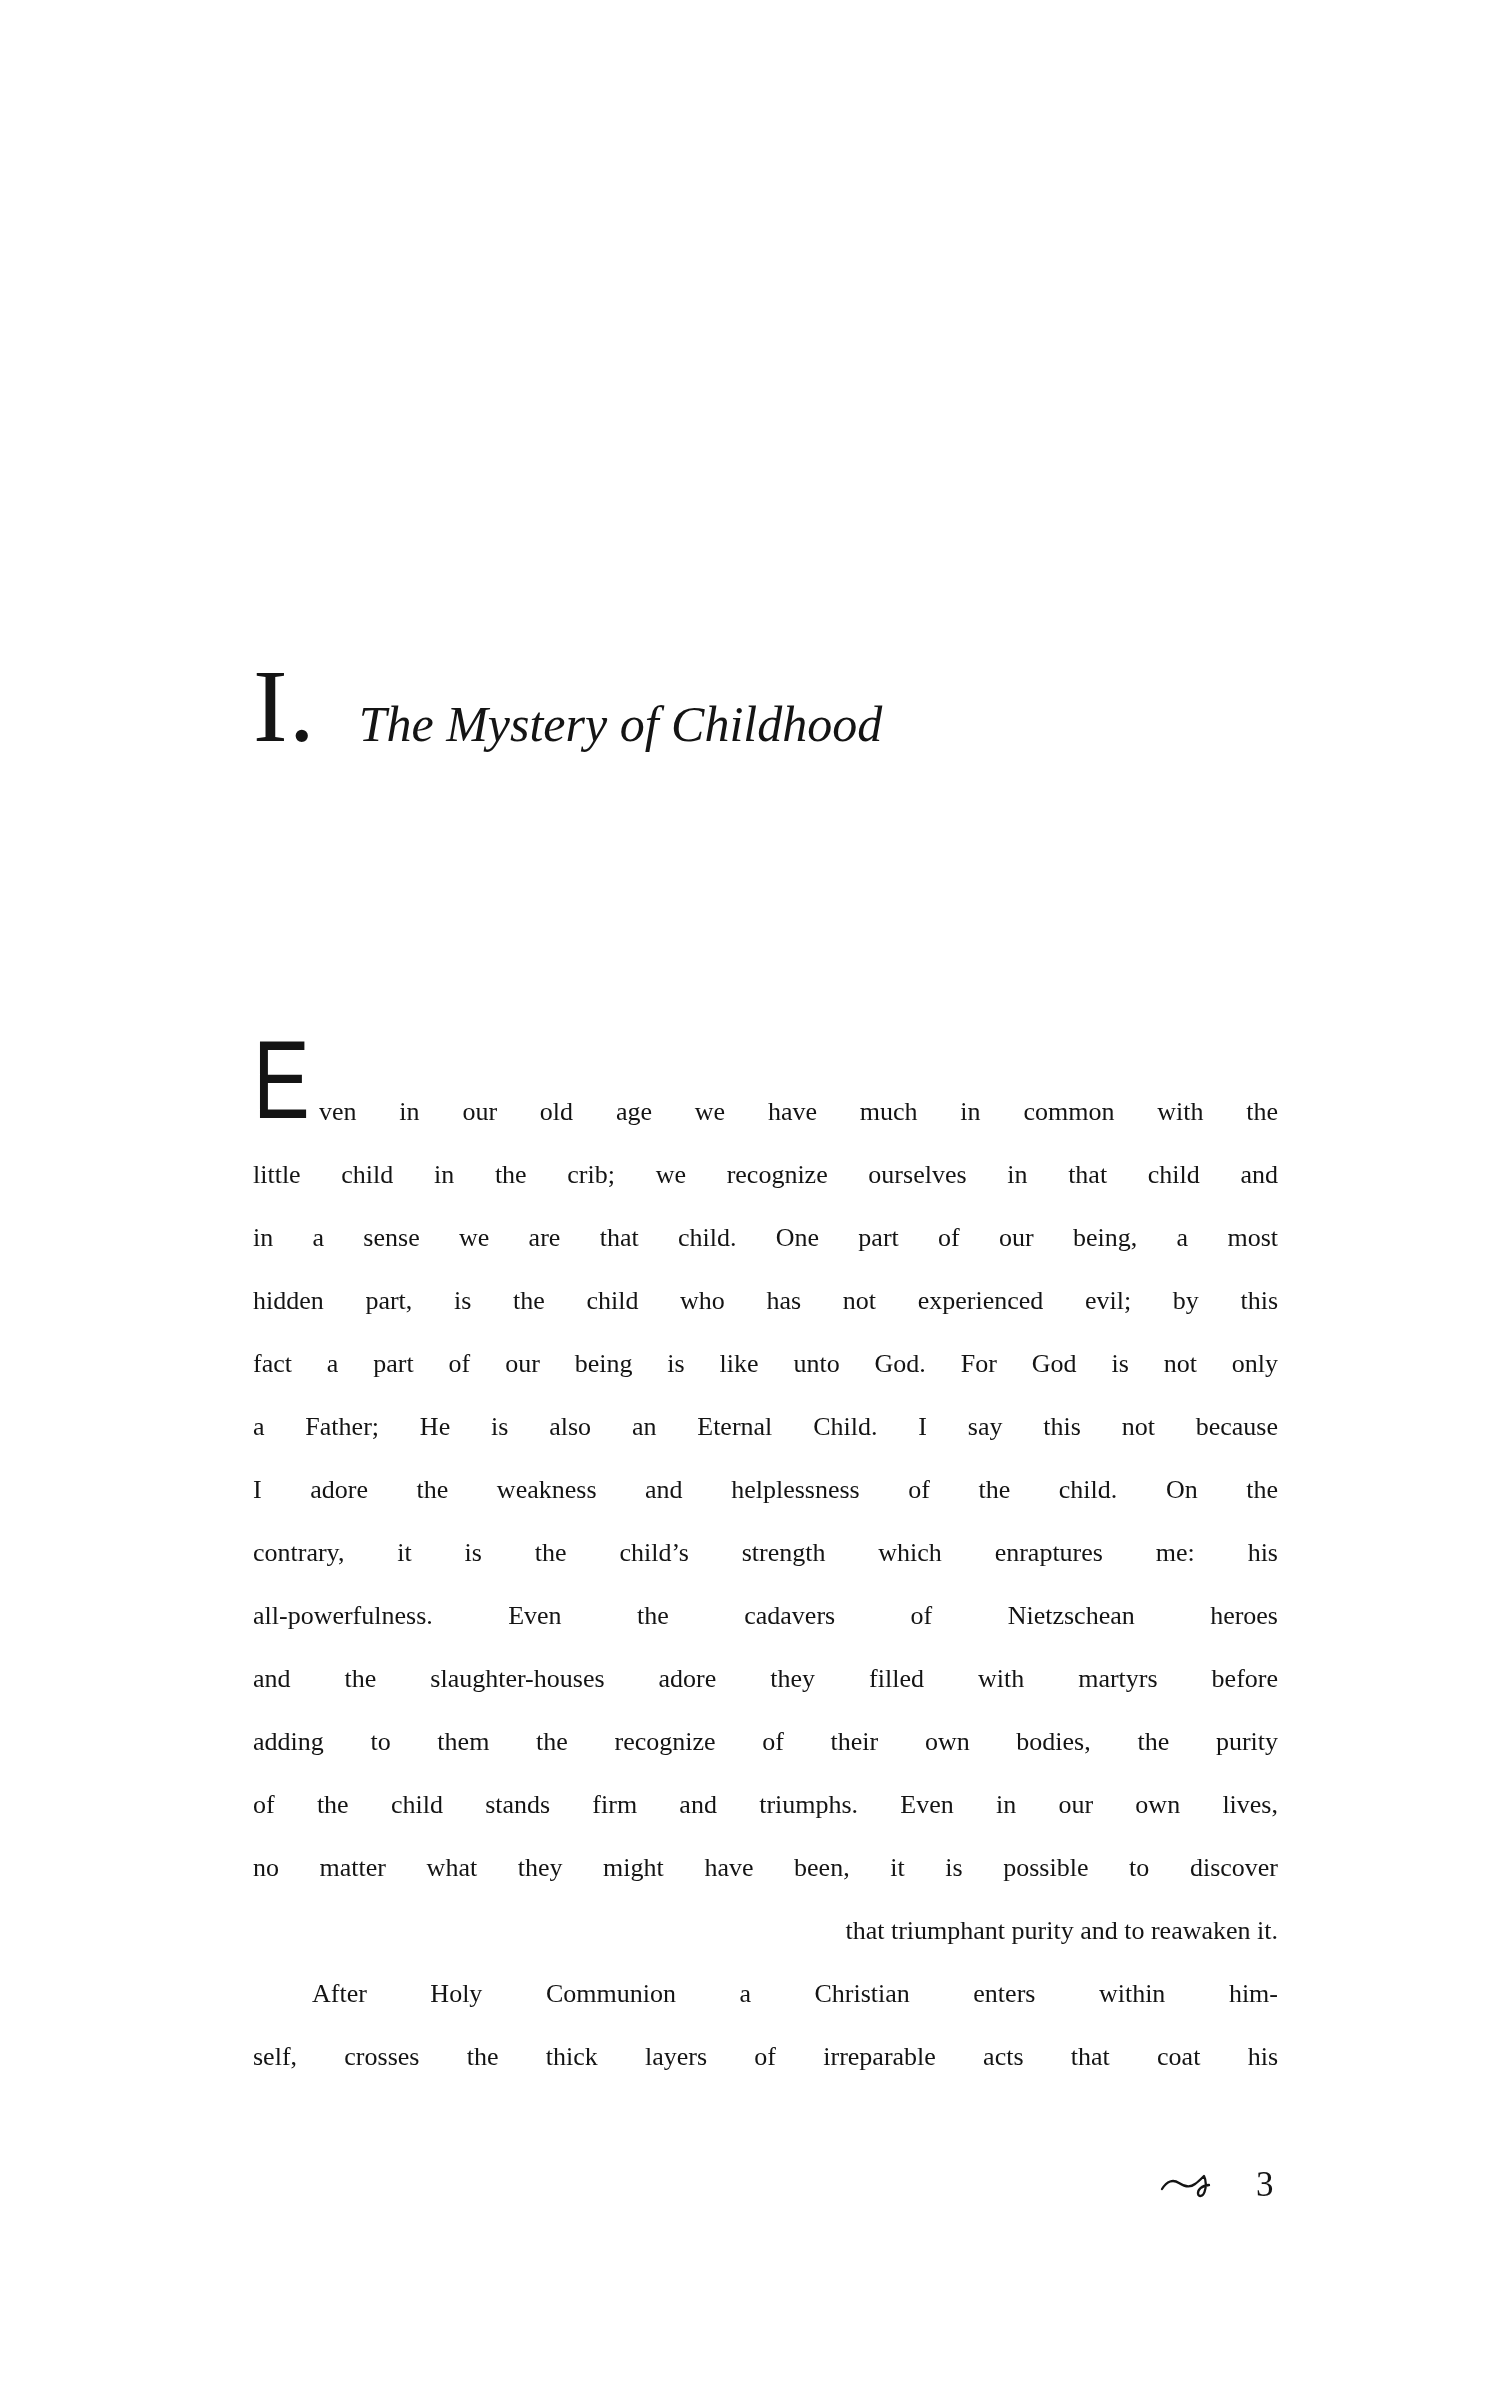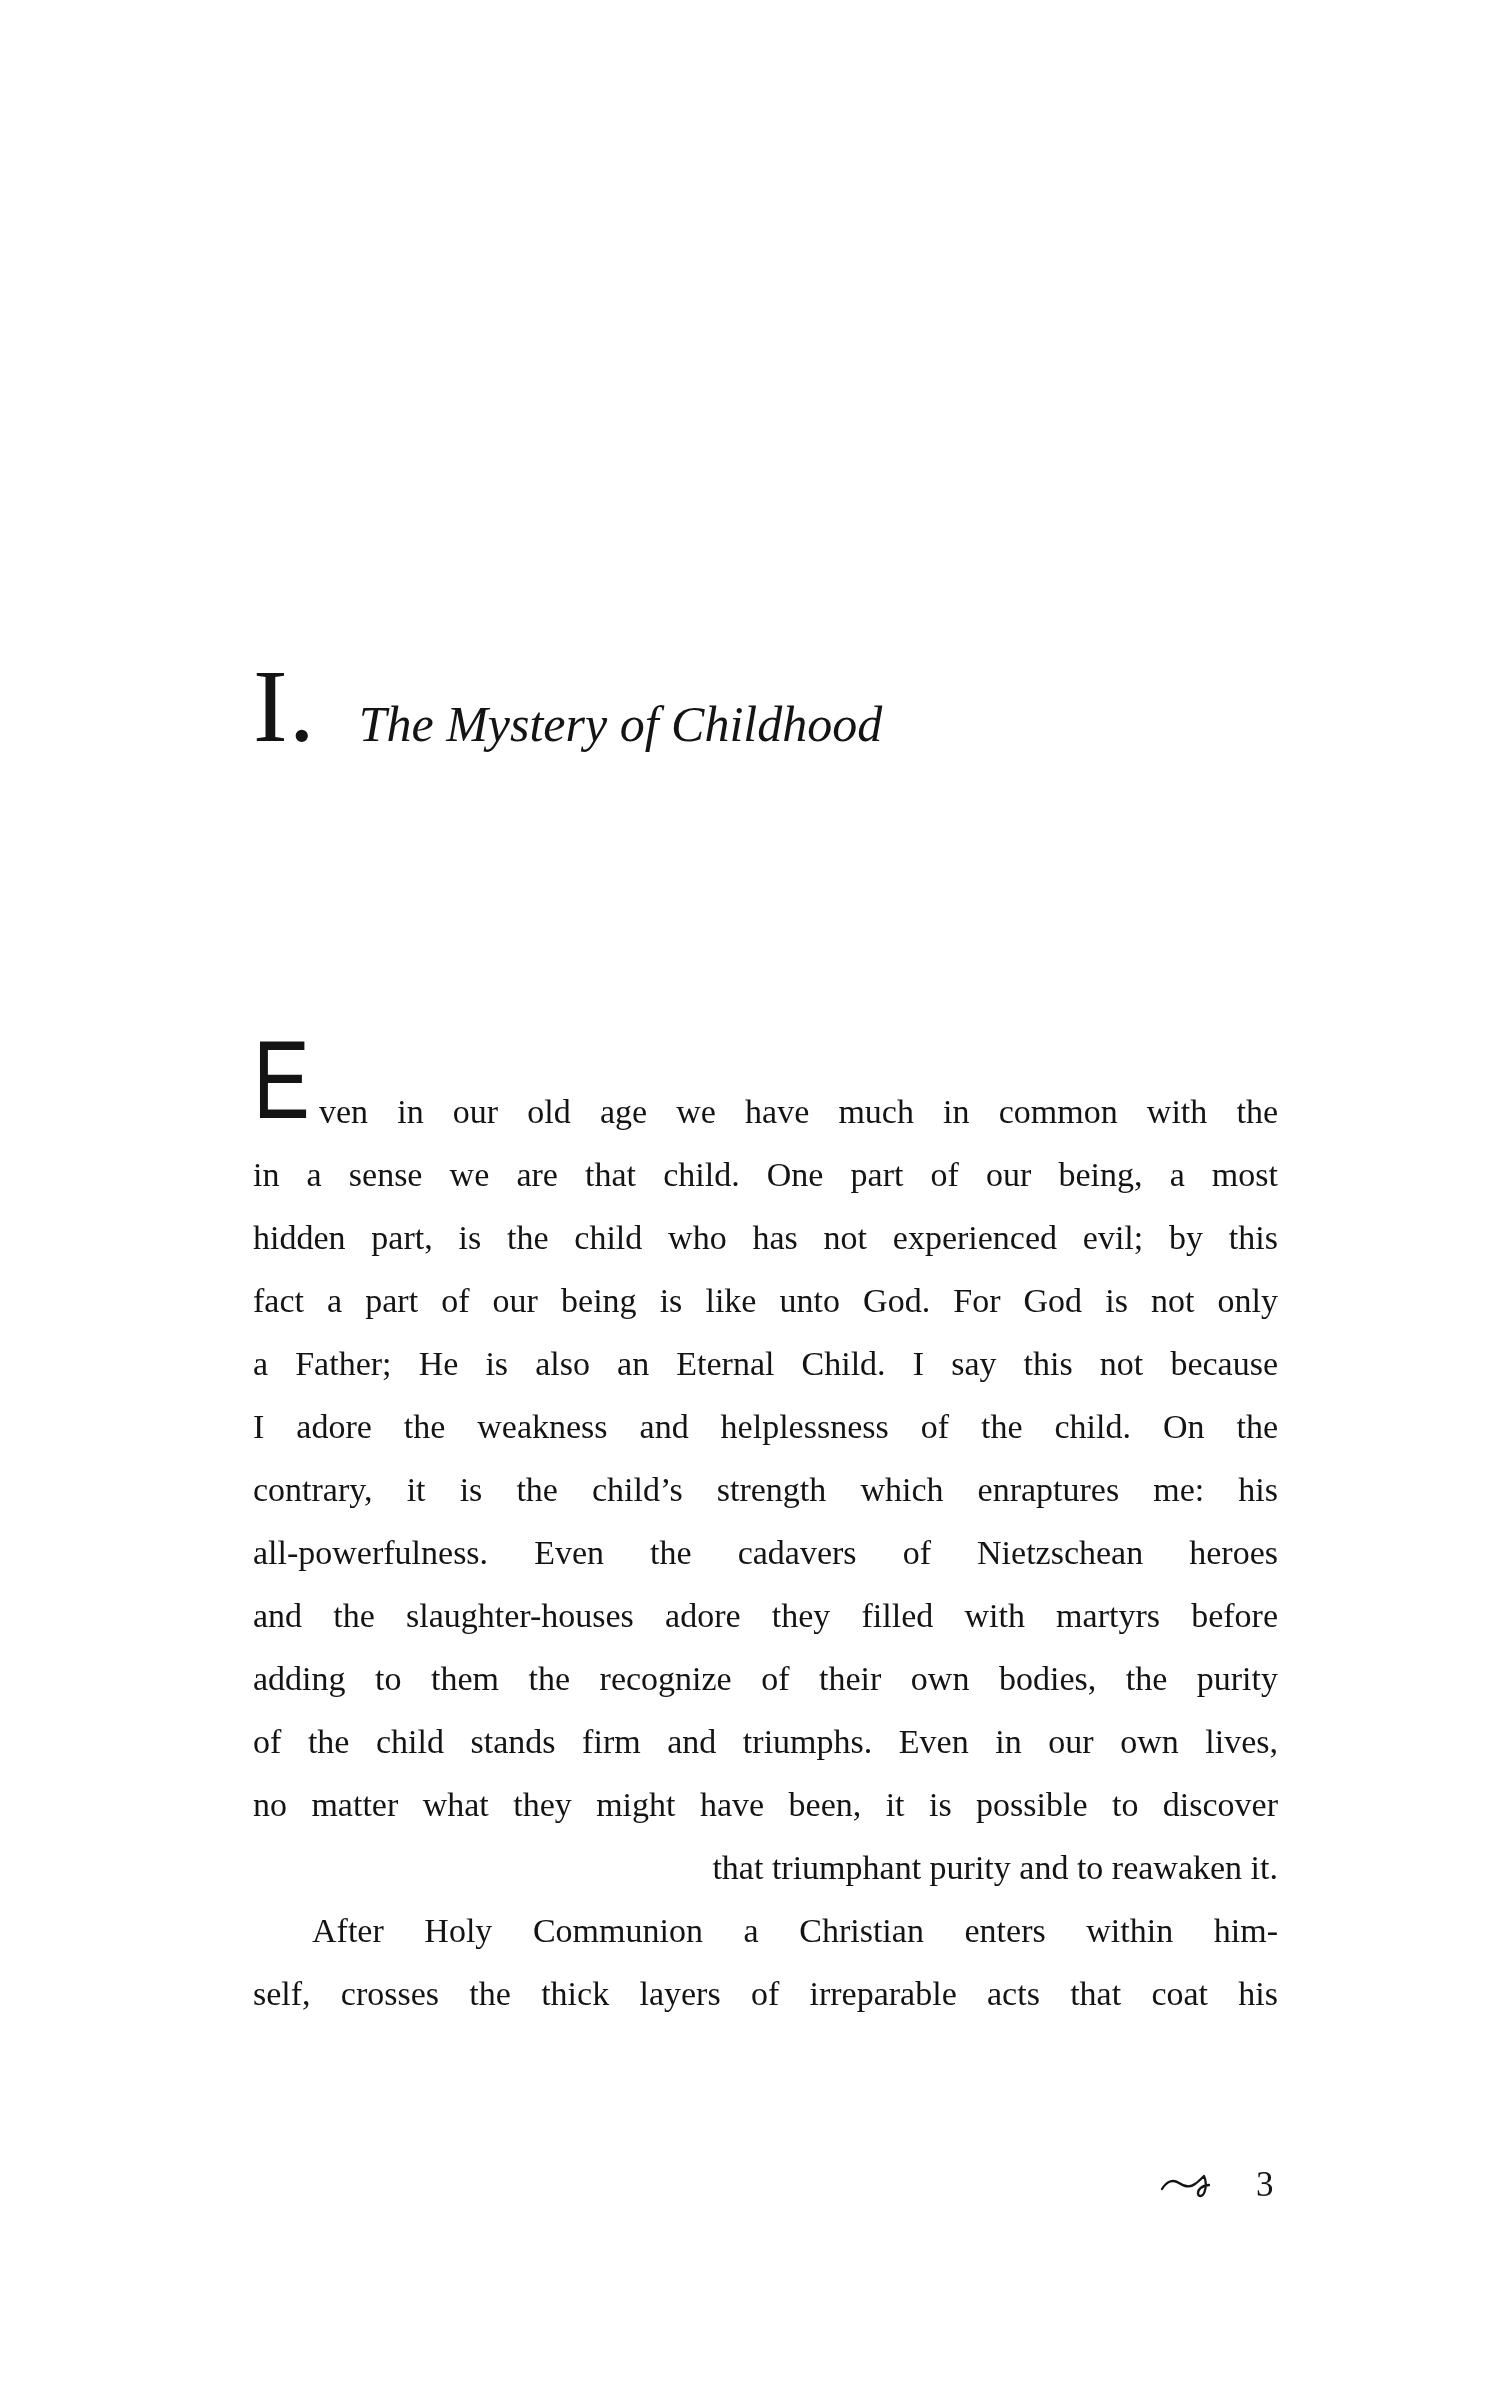--- a/index.html
+++ b/index.html
@@ -45,21 +45,21 @@
     line-height: 1;
     transform: scaleX(0.76);
     transform-origin: left top;
   }
   
   .bodytext {
     position: absolute;
     left: 253px;
     top: 1080px;
     width: 1025px;
-    font-size: 34px;
+    font-size: 26px;
     line-height: 63px;
   }
   .line {
     text-align: justify;
     text-align-last: justify;
   }
   .line.last {
     text-align: right;
     text-align-last: auto;
   }
@@ -98,20 +98,21 @@
 
   <div class="heading">
     <span class="numeral">I.</span>
     <span class="chapter-title">The Mystery of Childhood</span>
   </div>
 
   <span class="dropcap">E</span>
 
   <div class="bodytext">
       <div class="line dropline">ven in our old age we have much in common with the</div>
+      <div class="line">little child in the crib; we recognize ourselves in that child and</div>
       <div class="line">in a sense we are that child. One part of our being, a most</div>
       <div class="line">hidden part, is the child who has not experienced evil; by this</div>
       <div class="line">fact a part of our being is like unto God. For God is not only</div>
       <div class="line">a Father; He is also an Eternal Child. I say this not because</div>
       <div class="line">I adore the weakness and helplessness of the child. On the</div>
       <div class="line">contrary, it is the child’s strength which enraptures me: his</div>
       <div class="line">all-powerfulness. Even the cadavers of Nietzschean heroes</div>
       <div class="line">and the slaughter-houses adore they filled with martyrs before</div>
       <div class="line">adding to them the recognize of their own bodies, the purity</div>
       <div class="line">of the child stands firm and triumphs. Even in our own lives,</div>

